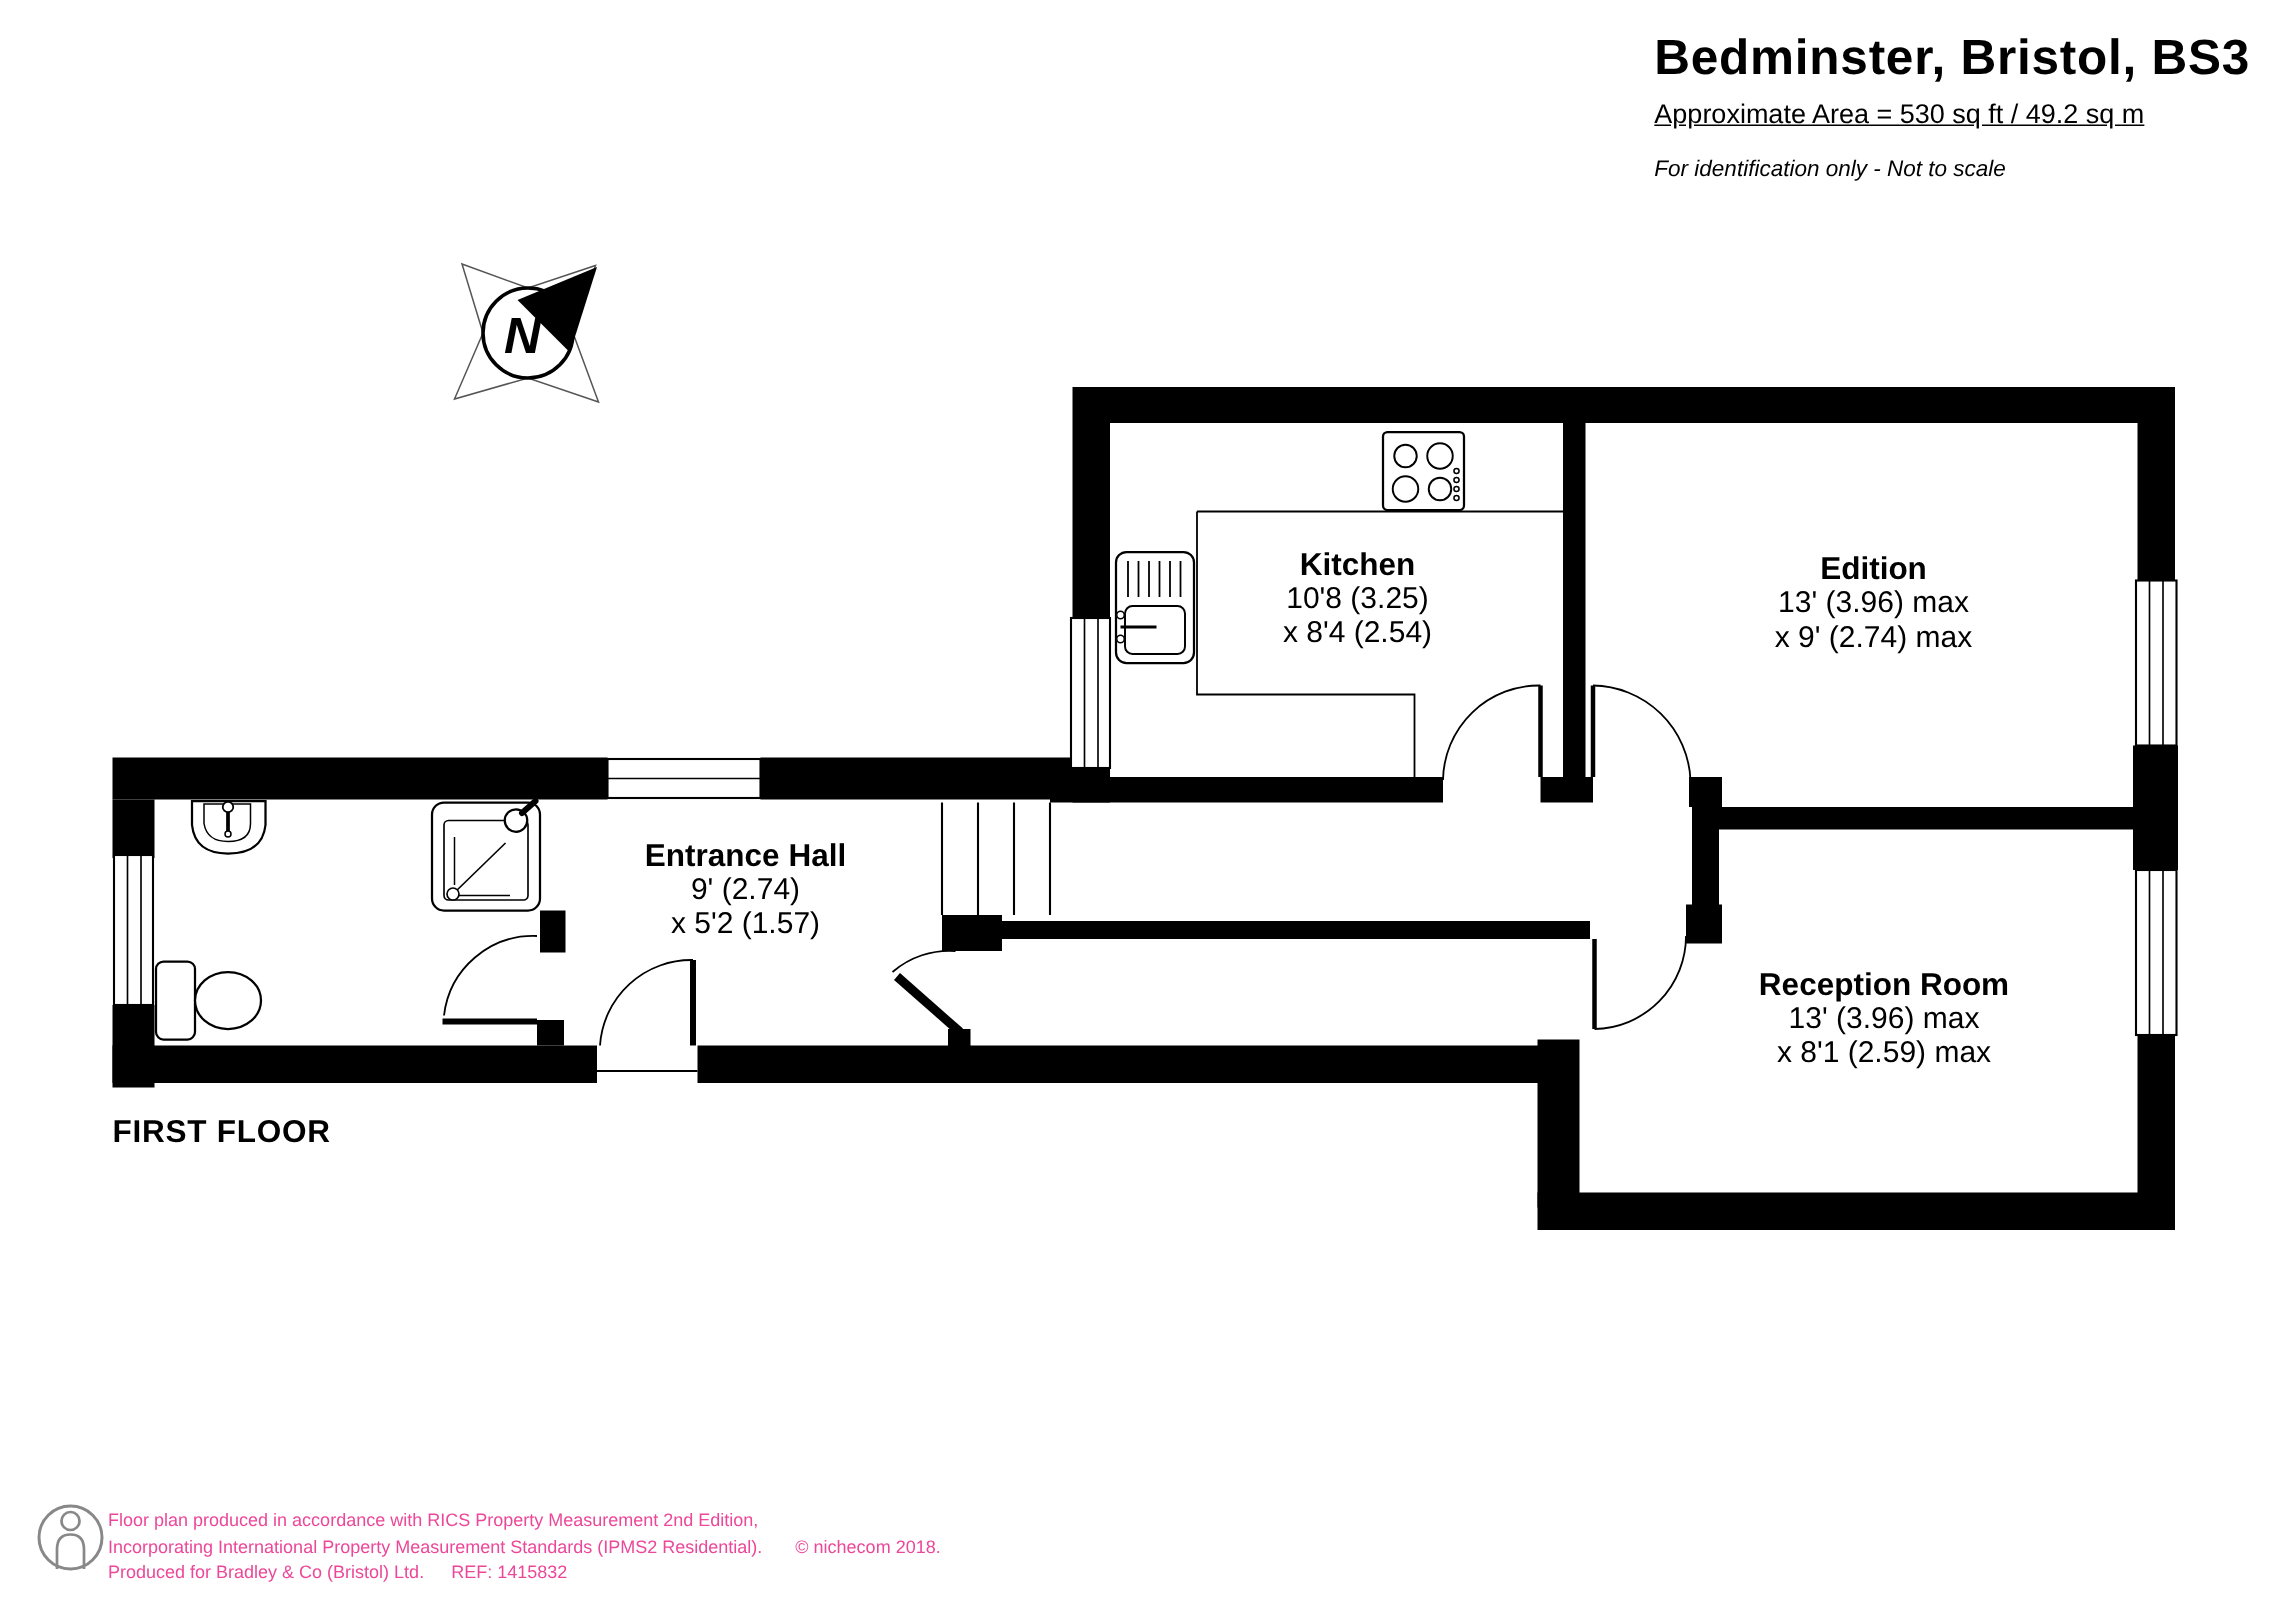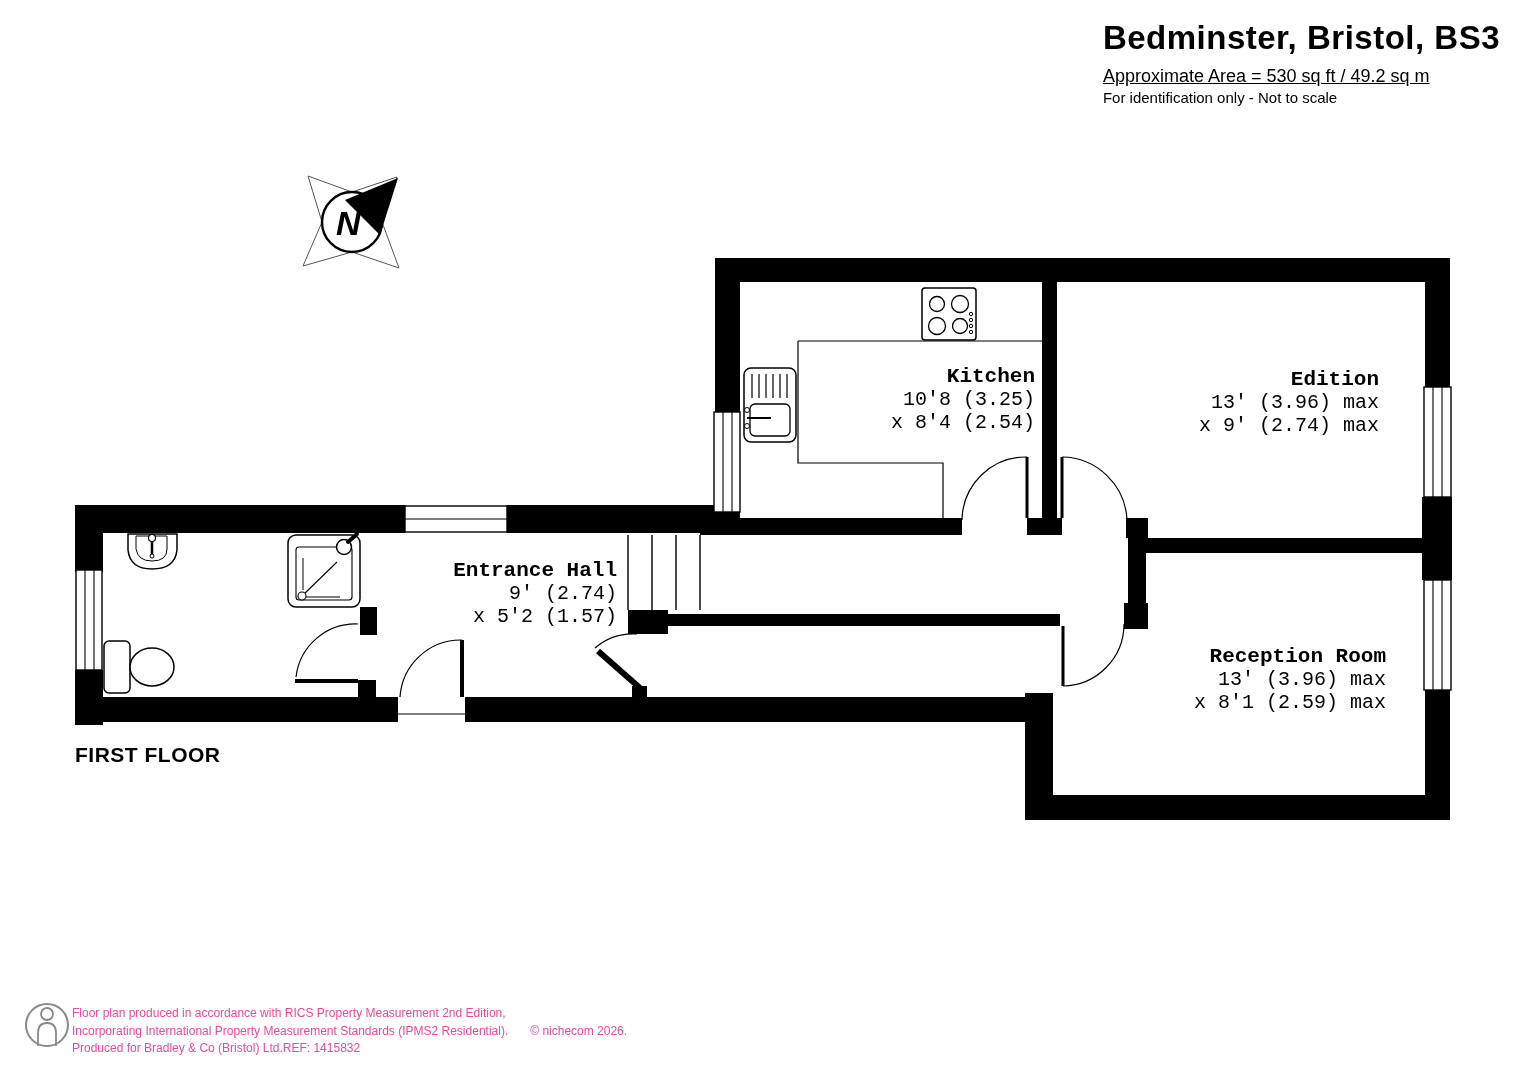--- a/index.html
+++ b/index.html
@@ -2,32 +2,32 @@
 <html><head>
 <meta charset="utf-8">
 <style>
   html,body{margin:0;padding:0;background:#fff;}
   .canvas{position:relative;width:1527px;height:1080px;background:#ffffff;overflow:hidden;
           font-family:"Liberation Sans","DejaVu Sans",sans-serif;color:#000;}
   .plan-svg{position:absolute;left:0;top:0;}
   .header{position:absolute;top:19px;right:27px;text-align:left;}
   .header .title{font-size:33px;font-weight:bold;letter-spacing:.5px;}
   .header .area{font-size:18px;margin-top:9px;text-decoration:underline;}
-  .header .note{font-size:15px;margin-top:2px;}
-  .room-label{position:absolute;text-align:right;font-family:Liberation Mono, monospace;}
+  .header .note{font-size:15px;margin-top:17px;font-style:italic;}
+  .room-label{position:absolute;text-align:center;}
   .room-label .rname{font-size:21px;font-weight:bold;line-height:23px;}
   .room-label .rdim{font-size:20px;line-height:23px;}
   .lbl-kitchen{left:775px;top:365px;width:260px;}
   .lbl-bedroom{left:1119px;top:368px;width:260px;}
   .lbl-hall{left:377px;top:559px;width:240px;}
   .lbl-reception{left:1126px;top:645px;width:260px;}
   .floor-label{position:absolute;left:75px;top:743px;font-size:21px;font-weight:bold;letter-spacing:.5px;}
   .footer{position:absolute;left:72px;top:1005px;font-size:12px;line-height:17.5px;color:#ec4899;}
   .footer .cpy{margin-left:22px;}
-  .footer .ref{}
+  .footer .ref{margin-left:18px;}
 </style>
 </head>
 <body>
 
 <div class="canvas">
 
   <svg class="plan-svg" width="1527" height="1080" viewBox="0 0 1527 1080">
 
     <g fill="#000000" stroke="none">
 
@@ -219,20 +219,20 @@
     <div class="rname">Reception Room</div>
     <div class="rdim">13' (3.96) max</div>
     <div class="rdim">x 8'1 (2.59) max</div>
   </div>
 
   <div class="floor-label">FIRST FLOOR</div>
 
   <div class="footer">
     <div>Floor plan produced in accordance with RICS Property Measurement 2nd Edition,</div>
     <div>
-      <span>Incorporating International Property Measurement Standards (IPMS2 Residential).</span><span class="cpy">© nichecom 2026.</span>
+      <span>Incorporating International Property Measurement Standards (IPMS2 Residential).</span><span class="cpy">© nichecom 2018.</span>
     </div>
     <div>
       <span>Produced for Bradley &amp; Co (Bristol) Ltd.</span><span class="ref">REF:  1415832</span>
     </div>
   </div>
 
 </div>
 
 </body></html>

